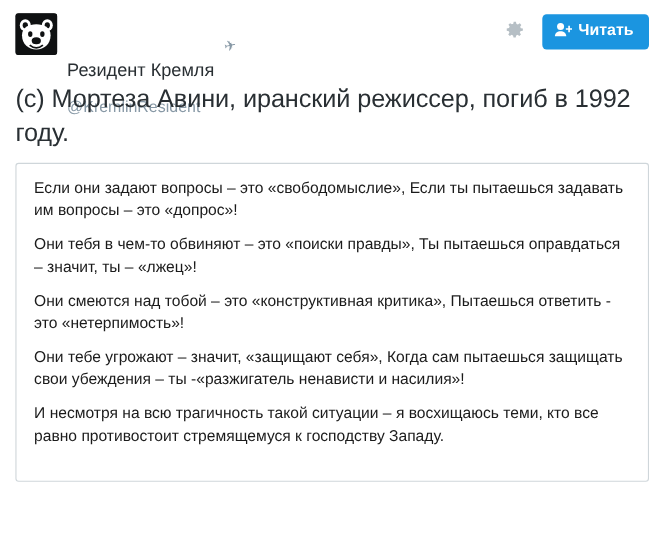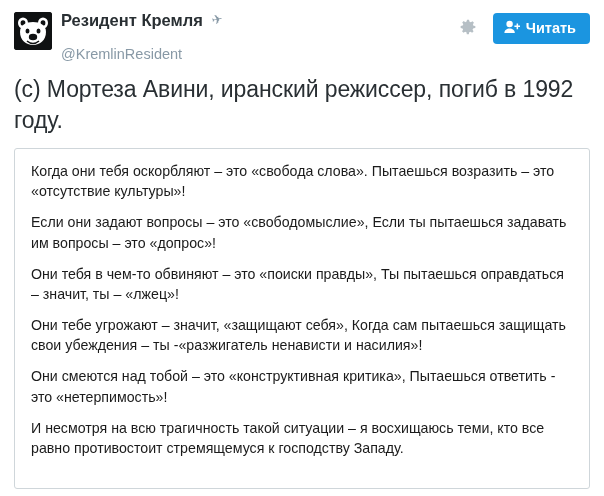--- a/index.html
+++ b/index.html
@@ -41,24 +41,25 @@
   }
   .avatar svg { display: block; }
 
   .names {
     margin-left: 9px;
     line-height: 1.15;
     padding-top: 1px;
   }
   .fullname {
     font-size: 16.5px;
-    font-weight: bold;
+    font-weight: normal;
     color: #292f33;
     display: inline-block;
     vertical-align: middle;
+    margin-top: 44px;
   }
   .verified-mark {
     display: inline-block;
     vertical-align: middle;
     margin-left: 5px;
     color: #8899a6;
     font-size: 13px;
     transform: rotate(-12deg);
   }
   .username {
@@ -165,21 +166,20 @@
           </svg>
         </span>
         <span>Читать</span>
       </button>
     </div>
   </div>
 
   <div class="tweet-text">(c) Мортеза Авини, иранский режиссер, погиб в 1992 году.</div>
 
   <div class="quote-card">
-    <p>Когда они тебя оскорбляют – это «свобода слова». Пытаешься возразить – это «отсутствие культуры»!</p>
     <p>Если они задают вопросы – это «свободомыслие», Если ты пытаешься задавать им вопросы – это «допрос»!</p>
     <p>Они тебя в чем-то обвиняют – это «поиски правды», Ты пытаешься оправдаться – значит, ты – «лжец»!</p>
+    <p>Они смеются над тобой – это «конструктивная критика», Пытаешься ответить - это «нетерпимость»!</p>
     <p>Они тебе угрожают – значит, «защищают себя», Когда сам пытаешься защищать свои убеждения – ты -«разжигатель ненависти и насилия»!</p>
-    <p>Они смеются над тобой – это «конструктивная критика», Пытаешься ответить - это «нетерпимость»!</p>
     <p>И несмотря на всю трагичность такой ситуации – я восхищаюсь теми, кто все равно противостоит стремящемуся к господству Западу.</p>
   </div>
 
 </div>
 
 </body></html>

